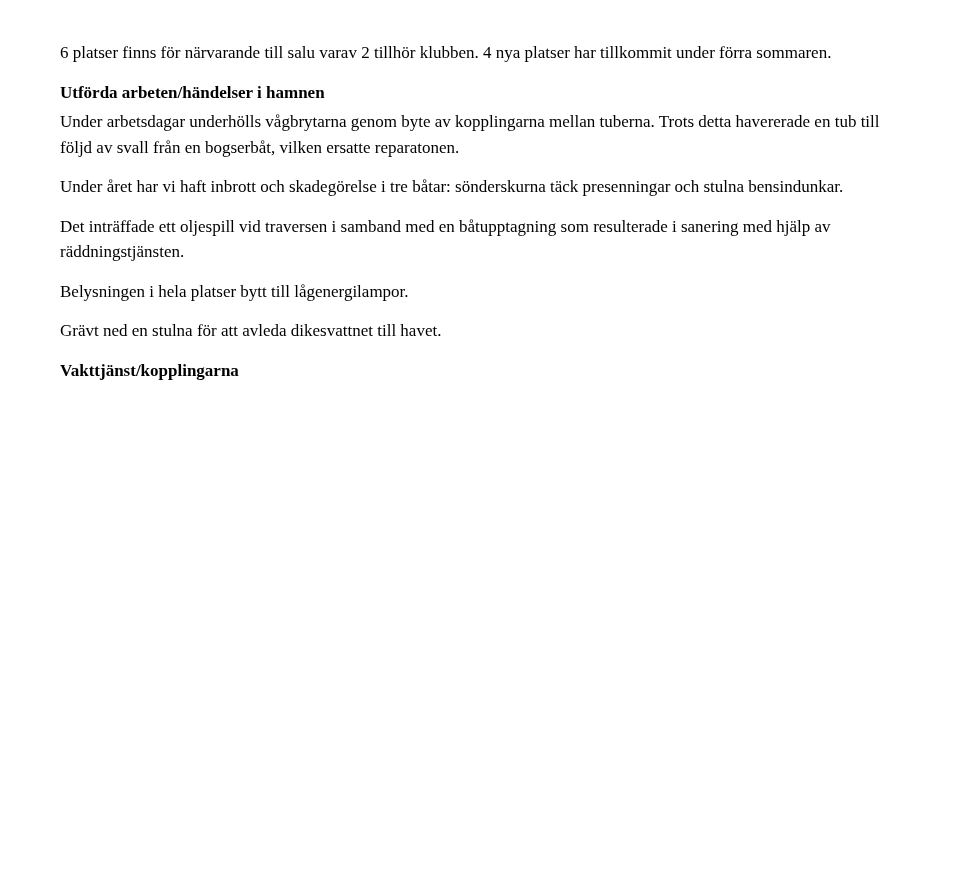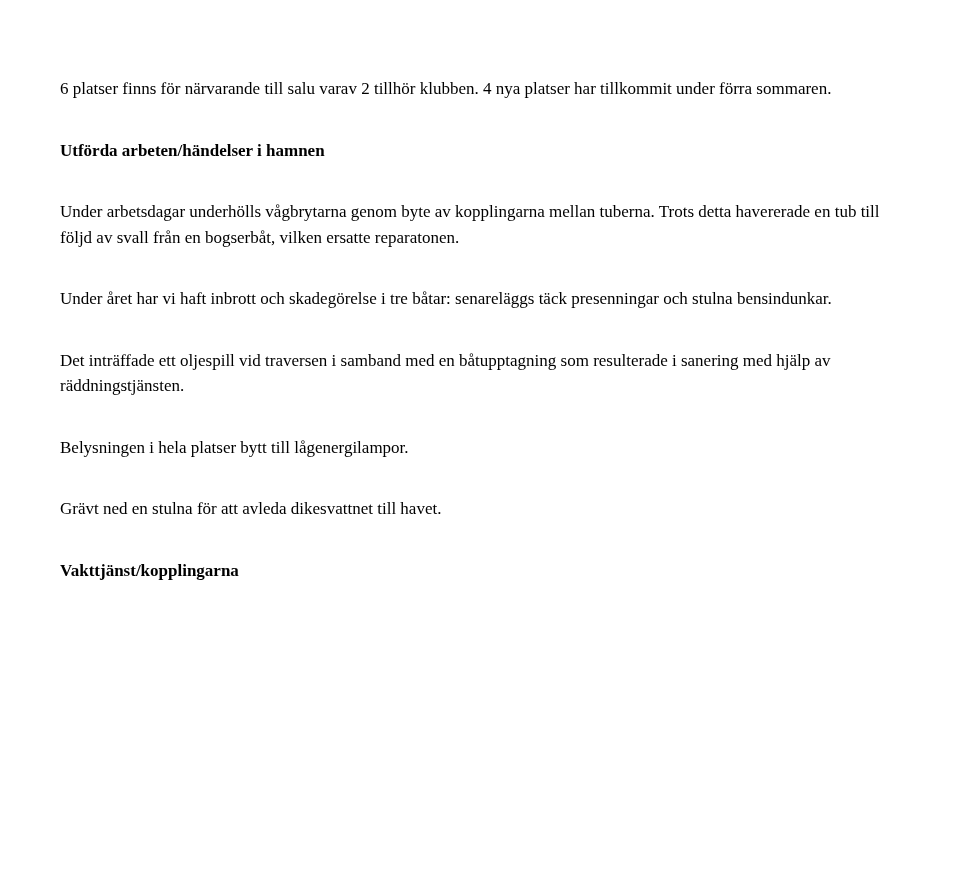--- a/index.html
+++ b/index.html
@@ -13,33 +13,32 @@
       font-family: 'Georgia', serif;
       font-size: 17px;
       line-height: 1.5;
       color: #000000;
       padding: 40px 60px;
       max-width: 960px;
     }
 
     p {
       margin-bottom: 14px;
-      margin-top: 36px;
     }
 
     .section-heading {
       font-weight: bold;
       margin-bottom: 4px;
     }
   </style>
 </head>
 <body>
 
 <div id="document-container">
     <p>6 platser finns för närvarande till salu varav 2 tillhör klubben. 4 nya platser har tillkommit under förra sommaren.</p>
     <p class="section-heading">Utförda arbeten/händelser i hamnen</p>
     <p>Under arbetsdagar underhölls vågbrytarna genom byte av kopplingarna mellan tuberna. Trots detta havererade en tub till följd av svall från en bogserbåt, vilken ersatte reparatonen.</p>
-    <p>Under året har vi haft inbrott och skadegörelse i tre båtar: senareläggs täck presenningar och stulna bensindunkar.</p>
+    <p>Under året har vi haft inbrott och skadegörelse i tre båtar: sönderskurna täck presenningar och stulna bensindunkar.</p>
     <p>Det inträffade ett oljespill vid traversen i samband med en båtupptagning som resulterade i sanering med hjälp av räddningstjänsten.</p>
     <p>Belysningen i hela platser bytt till lågenergilampor.</p>
     <p>Grävt ned en stulna för att avleda dikesvattnet till havet.</p>
     <p class="section-heading">Vakttjänst/kopplingarna</p>
   </div>
 
 </body></html>

